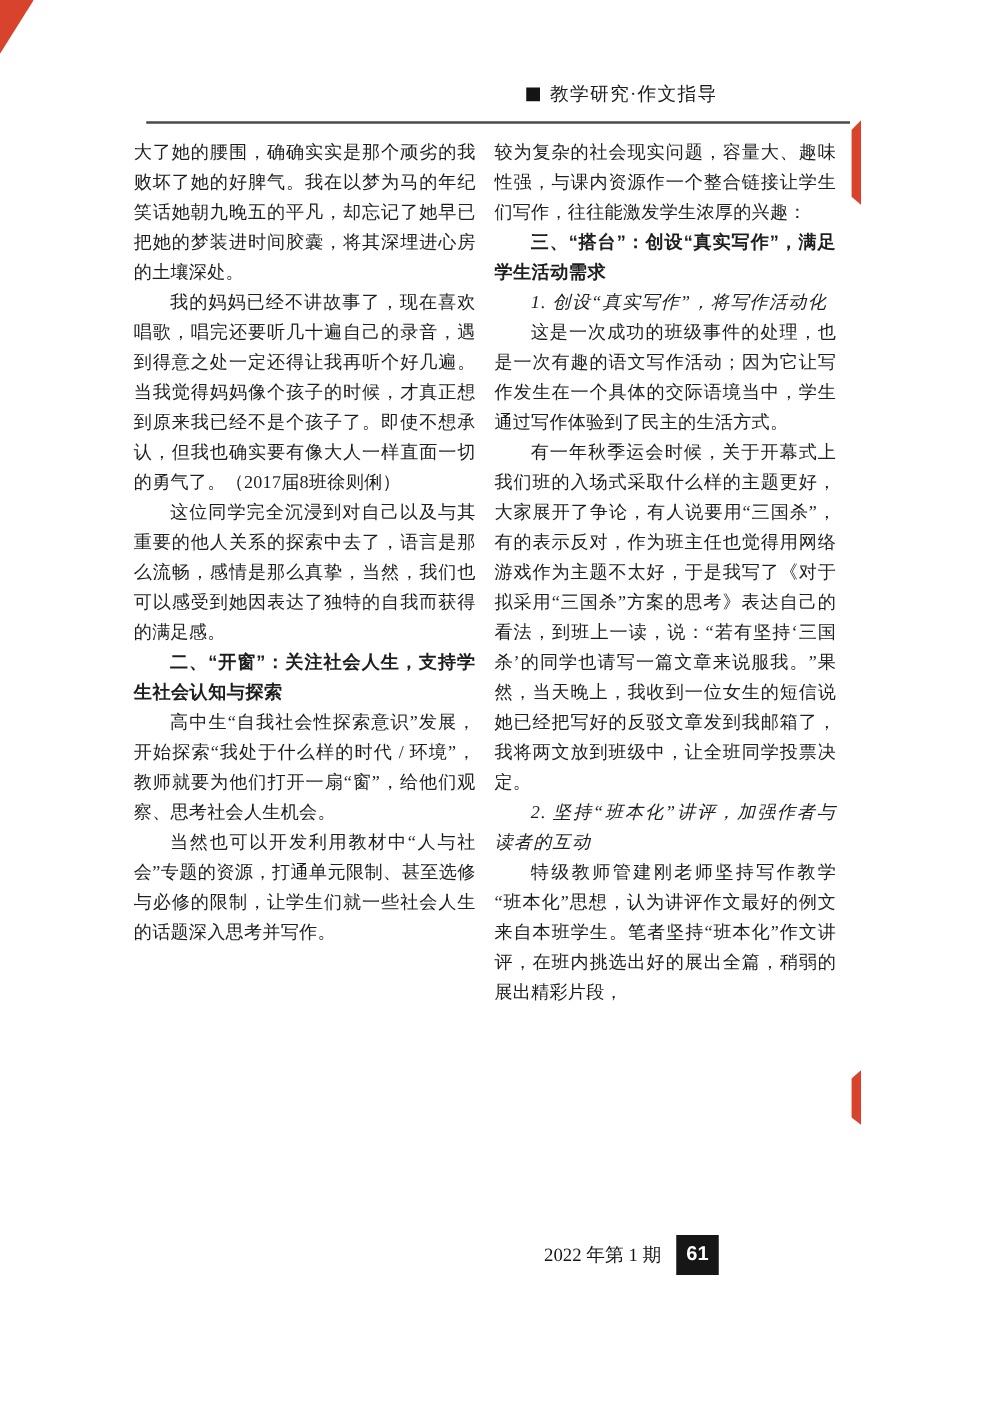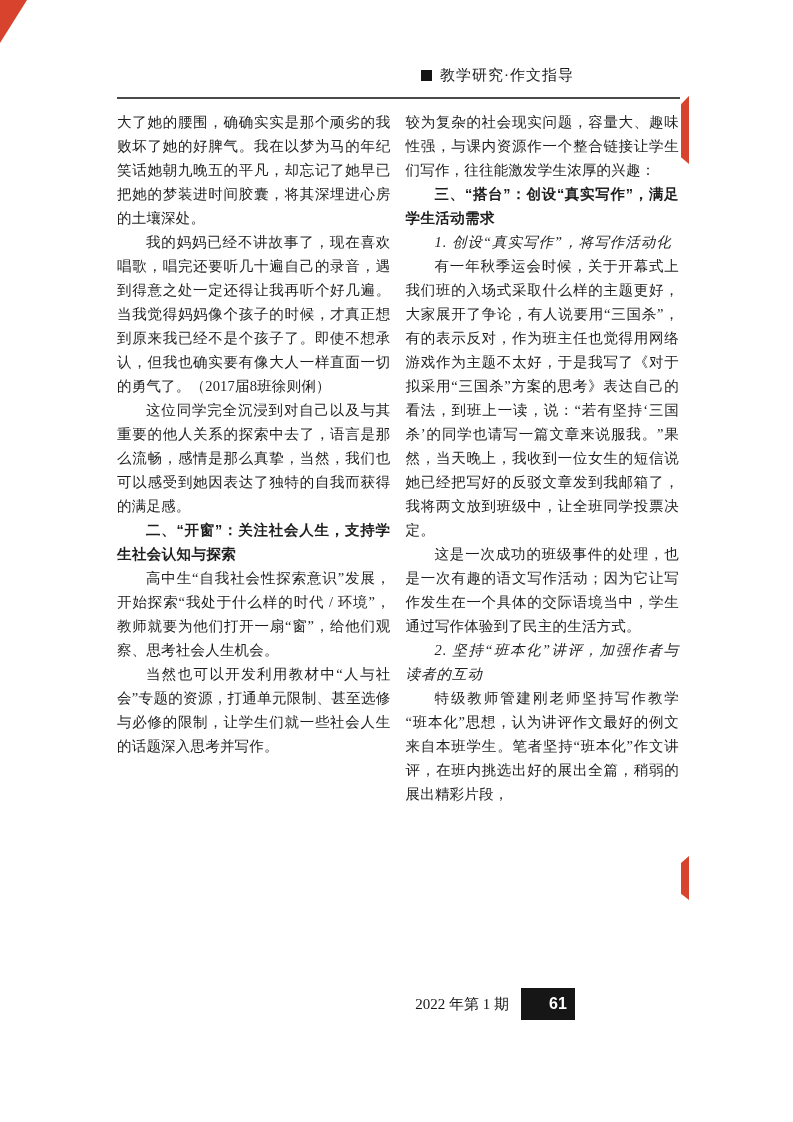--- a/index.html
+++ b/index.html
@@ -35,21 +35,21 @@
     font-size: 15px; letter-spacing: 1px; color: #1c1c1c;
   }
   .hdr-square { width: 11px; height: 11px; background: #141414; display: inline-block; }
   .rule {
     position: absolute; top: 97px; left: 117px;
     width: 563px; height: 2px; background: var(--rule, #4a4a4a);
   }
 
   
   .columns {
-    position: absolute; top: 110px; left: 117px;
+    position: absolute; top: 110px; left: 107px;
     width: 562px;
     display: flex; gap: 15px; justify-content: space-between;
   }
   .col { flex: 1; min-width: 0; }
   .col p {
     margin: 0;
     font-size: 14.5px;
     line-height: 24px;
     text-align: justify;
     text-justify: inter-character;
@@ -74,21 +74,21 @@
     position: absolute; top: 988px; right: 114px;
     display: flex; align-items: center; gap: 12px;
     font-size: 15px; color: #161616;
   }
   .pagebox {
     width: 34px; height: 32px;
     background: var(--badge-bg, #161616);
     color: #ffffff;
     font-family: "Liberation Sans", "DejaVu Sans", sans-serif;
     font-weight: bold; font-size: 16px;
-    display: flex; align-items: center; justify-content: center; padding-left: 20px;
+    display: flex; align-items: center; justify-content: center;
   }
 </style>
 </head>
 <body>
 
 <div class="page">
 
   <div class="corner-mark"></div>
   <div class="edge-mark m1"></div>
   <div class="edge-mark m2"></div>
@@ -105,22 +105,22 @@
         <p class="para">我的妈妈已经不讲故事了，现在喜欢唱歌，唱完还要听几十遍自己的录音，遇到得意之处一定还得让我再听个好几遍。当我觉得妈妈像个孩子的时候，才真正想到原来我已经不是个孩子了。即使不想承认，但我也确实要有像大人一样直面一切的勇气了。（2017届8班徐则俐）</p>
         <p class="para">这位同学完全沉浸到对自己以及与其重要的他人关系的探索中去了，语言是那么流畅，感情是那么真挚，当然，我们也可以感受到她因表达了独特的自我而获得的满足感。</p>
         <p class="heading">二、“开窗”：关注社会人生，支持学生社会认知与探索</p>
         <p class="para">高中生“自我社会性探索意识”发展，开始探索“我处于什么样的时代 / 环境”，教师就要为他们打开一扇“窗”，给他们观察、思考社会人生机会。</p>
         <p class="para">当然也可以开发利用教材中“人与社会”专题的资源，打通单元限制、甚至选修与必修的限制，让学生们就一些社会人生的话题深入思考并写作。</p>
       </div>
     <div class="col" id="col-right">
         <p class="plain">较为复杂的社会现实问题，容量大、趣味性强，与课内资源作一个整合链接让学生们写作，往往能激发学生浓厚的兴趣：</p>
         <p class="heading">三、“搭台”：创设“真实写作”，满足学生活动需求</p>
         <p class="subheading">1. 创设“真实写作”，将写作活动化</p>
+        <p class="para">这是一次成功的班级事件的处理，也是一次有趣的语文写作活动；因为它让写作发生在一个具体的交际语境当中，学生通过写作体验到了民主的生活方式。</p>
         <p class="para">有一年秋季运会时候，关于开幕式上我们班的入场式采取什么样的主题更好，大家展开了争论，有人说要用“三国杀”，有的表示反对，作为班主任也觉得用网络游戏作为主题不太好，于是我写了《对于拟采用“三国杀”方案的思考》表达自己的看法，到班上一读，说：“若有坚持‘三国杀’的同学也请写一篇文章来说服我。”果然，当天晚上，我收到一位女生的短信说她已经把写好的反驳文章发到我邮箱了，我将两文放到班级中，让全班同学投票决定。</p>
-        <p class="para">这是一次成功的班级事件的处理，也是一次有趣的语文写作活动；因为它让写作发生在一个具体的交际语境当中，学生通过写作体验到了民主的生活方式。</p>
         <p class="subheading">2. 坚持“班本化”讲评，加强作者与读者的互动</p>
         <p class="para">特级教师管建刚老师坚持写作教学 “班本化”思想，认为讲评作文最好的例文来自本班学生。笔者坚持“班本化”作文讲评，在班内挑选出好的展出全篇，稍弱的展出精彩片段，</p>
       </div>
   </div>
 
   <div class="footer">
     <span>2022 年第 1 期</span>
     <span class="pagebox">61</span>
   </div>
 

